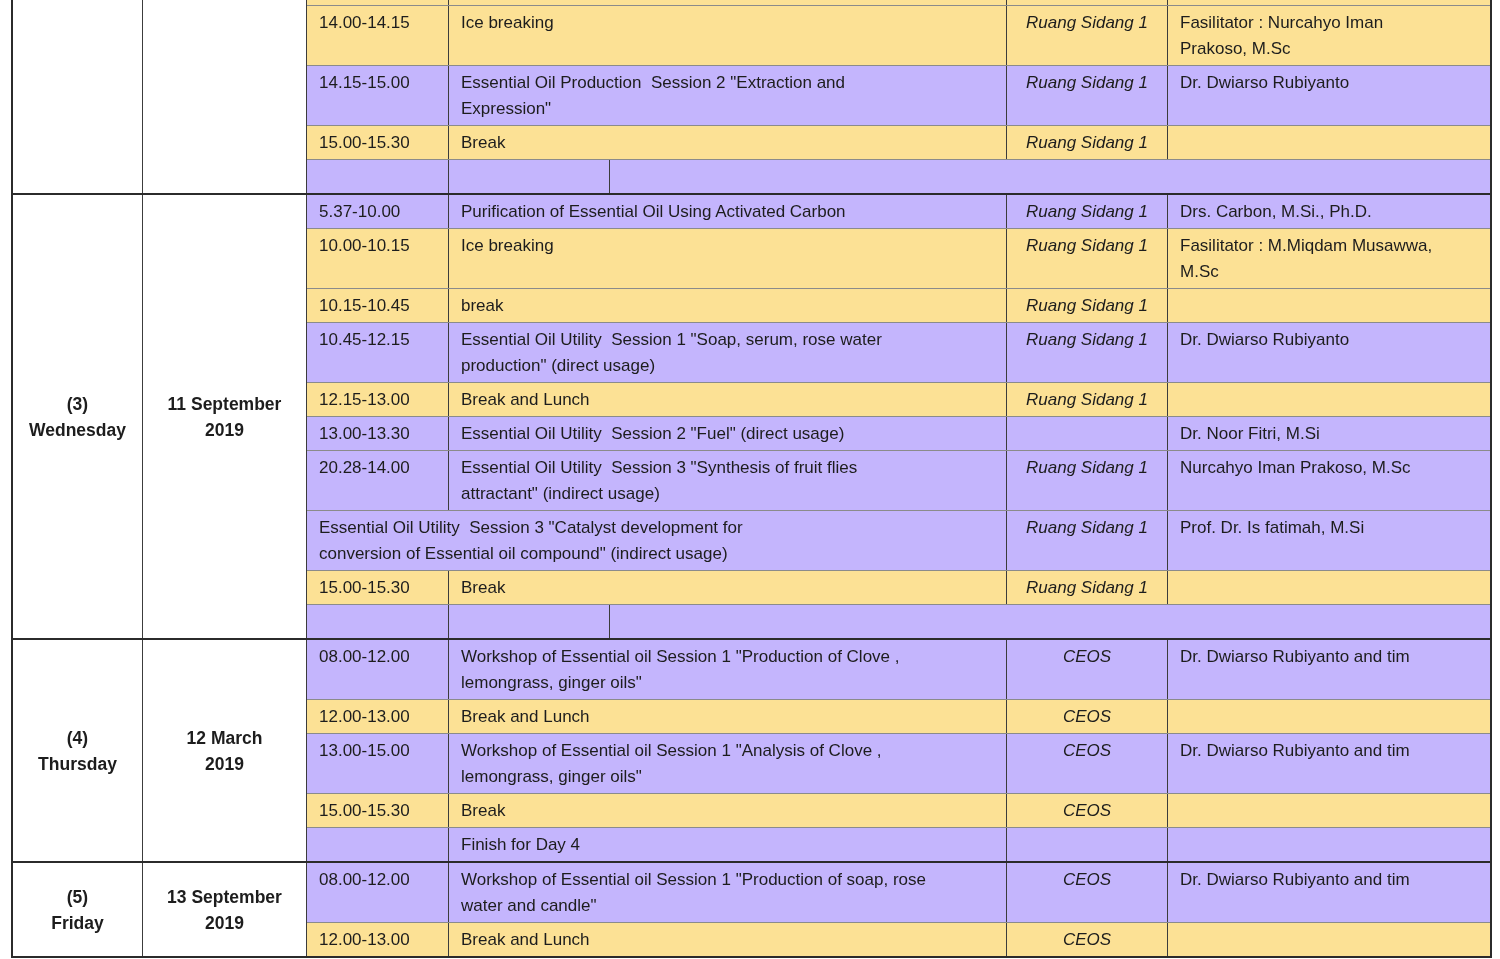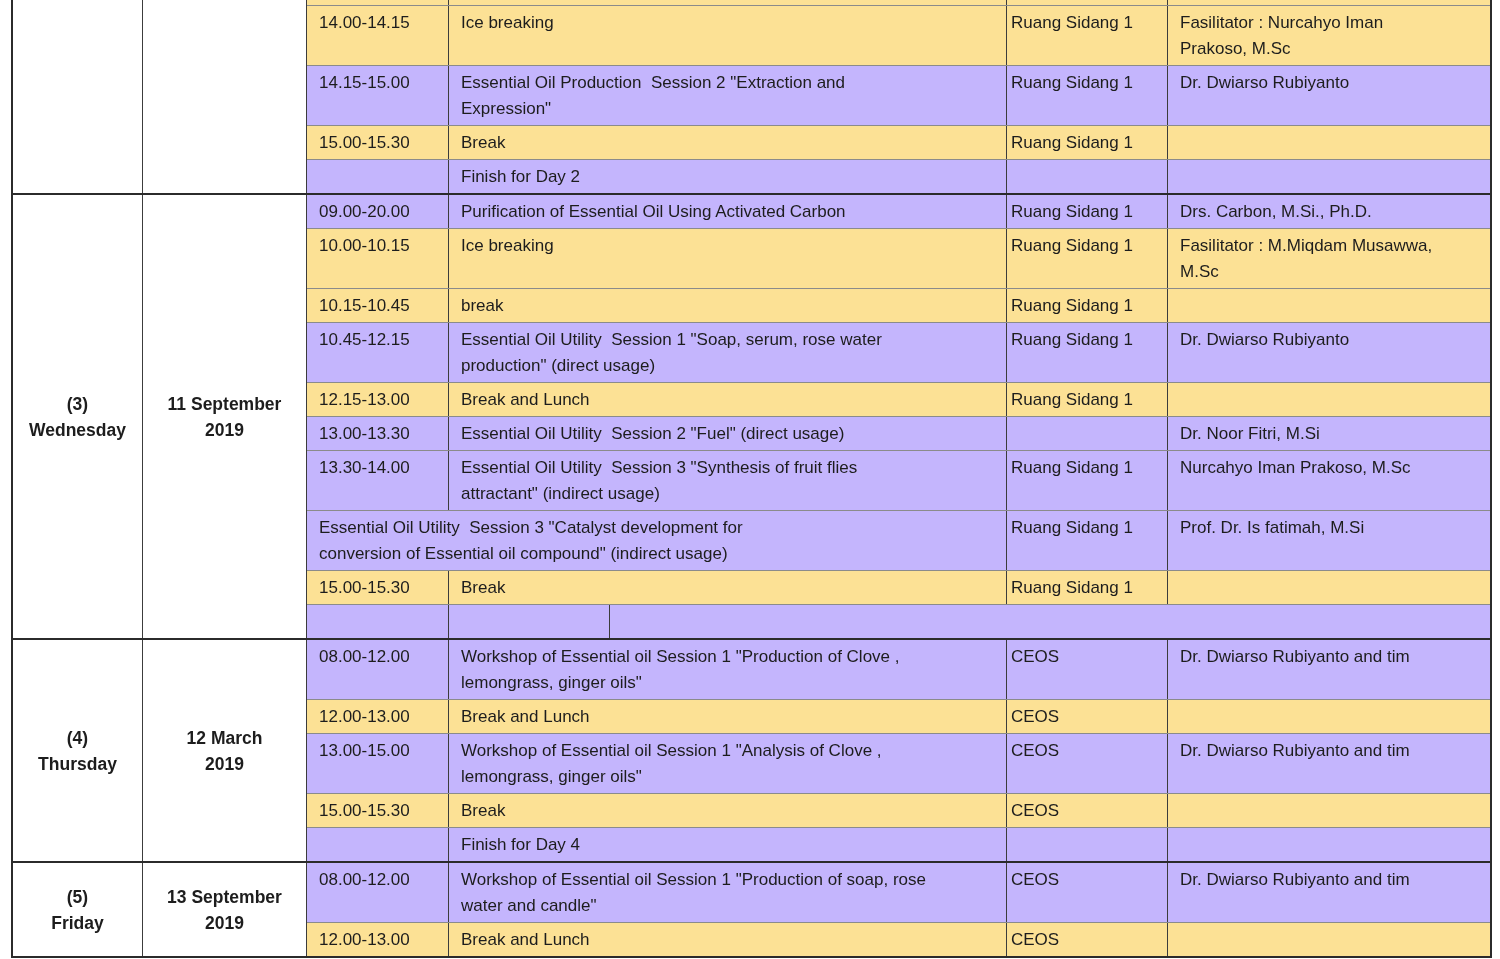--- a/index.html
+++ b/index.html
@@ -41,21 +41,21 @@
   .row.partial { min-height:5px; height:5px; overflow:hidden; }
   .row.partial .rcell { padding:0; }
 
   .rcell {
     box-sizing:border-box; line-height:26px;
     padding:4px 10px 3px 12px; white-space:pre-wrap;
     overflow:hidden;
   }
   .time-cell        { width:142px; border-right:1.6px solid #3c3c3c; }
   .activity-cell    { flex:1; min-width:0; border-right:1.6px solid #3c3c3c; }
-  .location-cell    { width:161px; border-right:1.6px solid #3c3c3c; text-align:left; padding-left:4px; padding-right:4px; }
+  .location-cell    { width:161px; border-right:1.6px solid #3c3c3c; text-align:center; padding-left:4px; padding-right:4px;font-style:italic; }
   .facilitator-cell { width:322px; }
 </style>
 </head>
 <body>
 
 <div class="canvas">
   <div class="schedule-table" id="table-root">
   <section class="section">
     <div class="day-cell"></div>
     <div class="date-cell"></div>
@@ -85,35 +85,34 @@
 
   <div class="row hl">
     <div class="rcell time-cell">15.00-15.30</div>
     <div class="rcell activity-cell">Break</div>
     <div class="rcell location-cell">Ruang Sidang 1</div>
     <div class="rcell facilitator-cell"></div>
   </div>
 
   <div class="row">
     <div class="rcell time-cell"></div>
-    <div class="rcell activity-cell">Finish for Day 2</div>
     <div class="rcell location-cell"></div>
     <div class="rcell facilitator-cell"></div>
   </div>
 </div>
   </section>
 
   <section class="section">
     <div class="day-cell">(3)
 Wednesday</div>
     <div class="date-cell">11 September
 2019</div>
     <div class="rows">
   <div class="row">
-    <div class="rcell time-cell">09.00-20.00</div>
+    <div class="rcell time-cell">5.37-10.00</div>
     <div class="rcell activity-cell">Purification of Essential Oil Using Activated Carbon</div>
     <div class="rcell location-cell">Ruang Sidang 1</div>
     <div class="rcell facilitator-cell">Drs. Carbon, M.Si., Ph.D.</div>
   </div>
 
   <div class="row hl">
     <div class="rcell time-cell">10.00-10.15</div>
     <div class="rcell activity-cell">Ice breaking</div>
     <div class="rcell location-cell">Ruang Sidang 1</div>
     <div class="rcell facilitator-cell">Fasilitator : M.Miqdam Musawwa,
@@ -143,21 +142,21 @@
   </div>
 
   <div class="row">
     <div class="rcell time-cell">13.00-13.30</div>
     <div class="rcell activity-cell">Essential Oil Utility  Session 2 "Fuel" (direct usage)</div>
     <div class="rcell location-cell"></div>
     <div class="rcell facilitator-cell">Dr. Noor Fitri, M.Si</div>
   </div>
 
   <div class="row">
-    <div class="rcell time-cell">13.30-14.00</div>
+    <div class="rcell time-cell">20.28-14.00</div>
     <div class="rcell activity-cell">Essential Oil Utility  Session 3 "Synthesis of fruit flies
 attractant" (indirect usage)</div>
     <div class="rcell location-cell">Ruang Sidang 1</div>
     <div class="rcell facilitator-cell">Nurcahyo Iman Prakoso, M.Sc</div>
   </div>
 
   <div class="row">
     <div class="rcell activity-cell">Essential Oil Utility  Session 3 "Catalyst development for
 conversion of Essential oil compound" (indirect usage)</div>
     <div class="rcell location-cell">Ruang Sidang 1</div>

